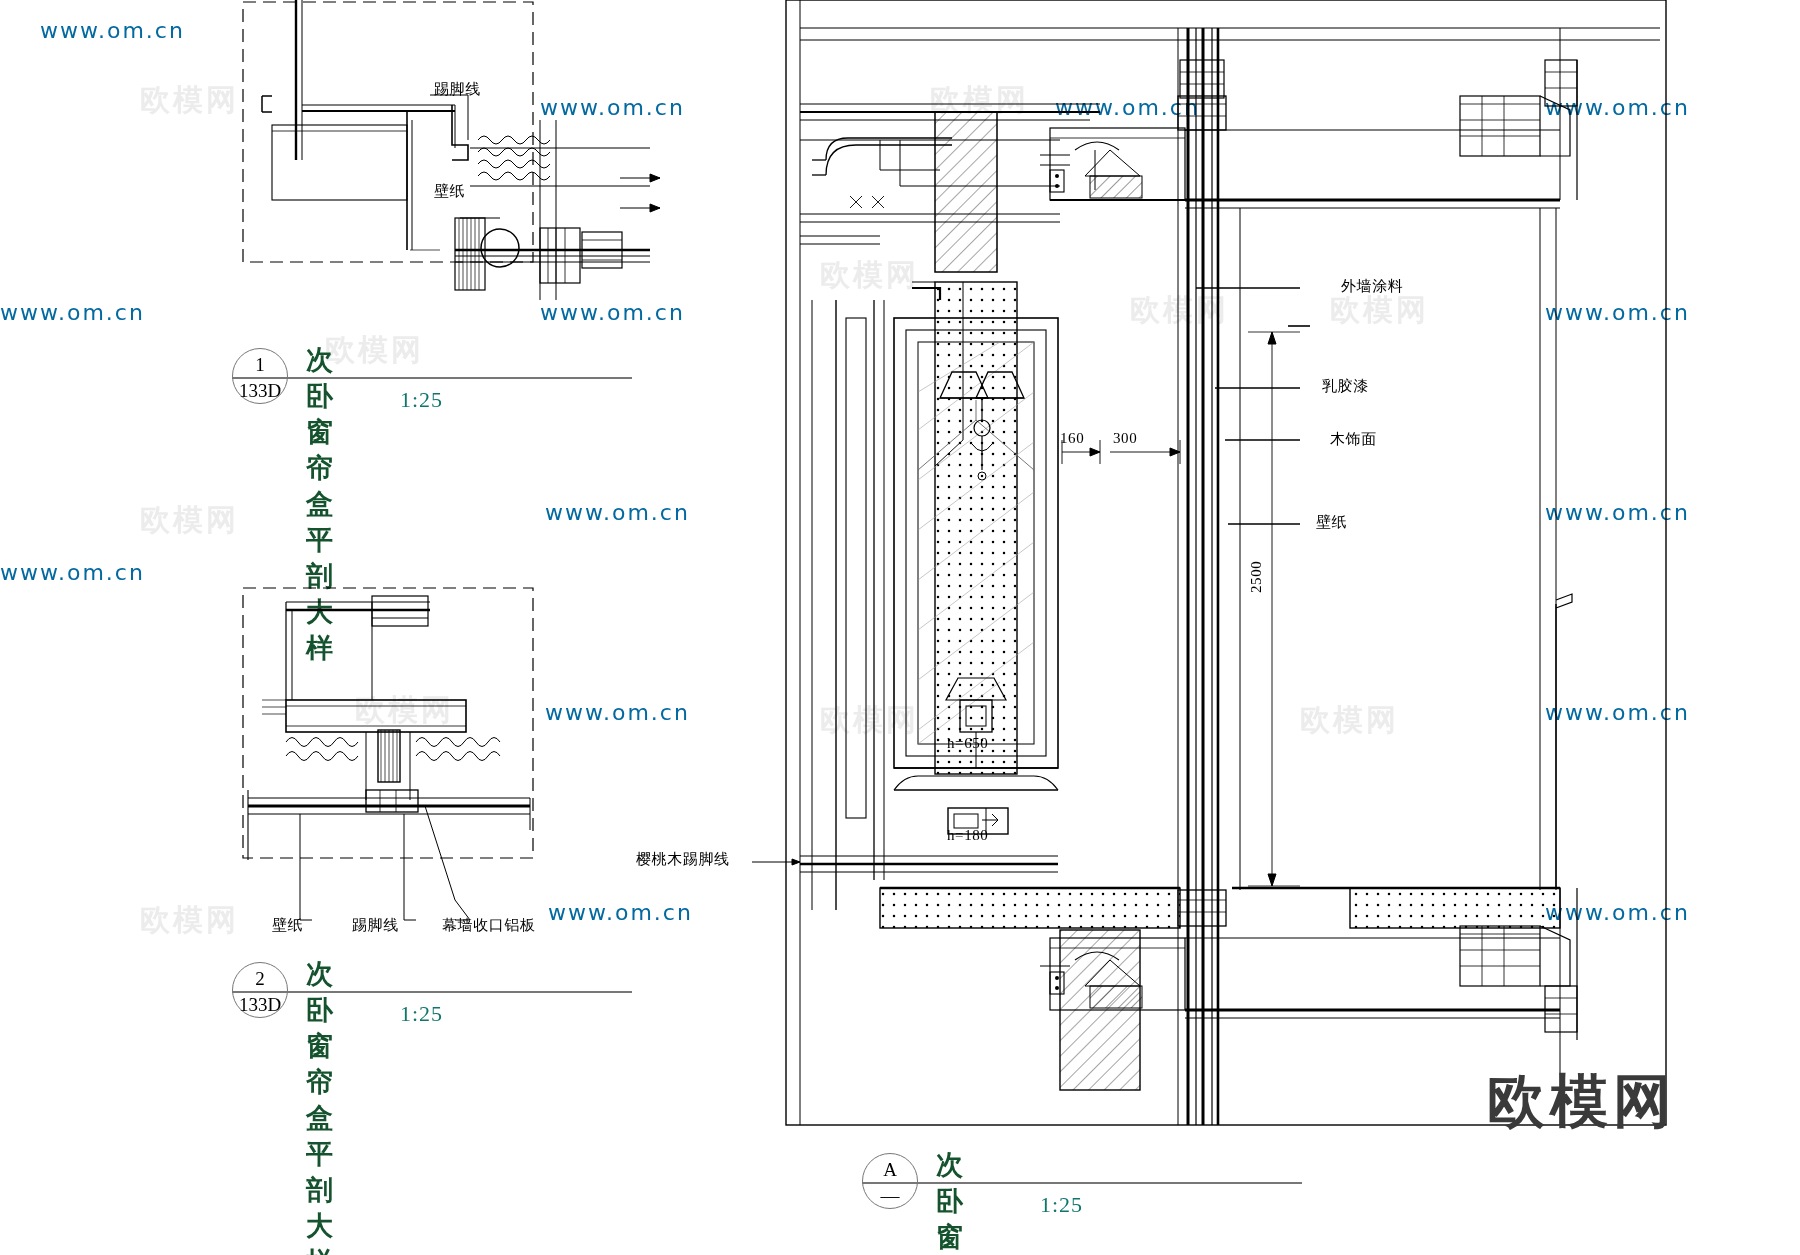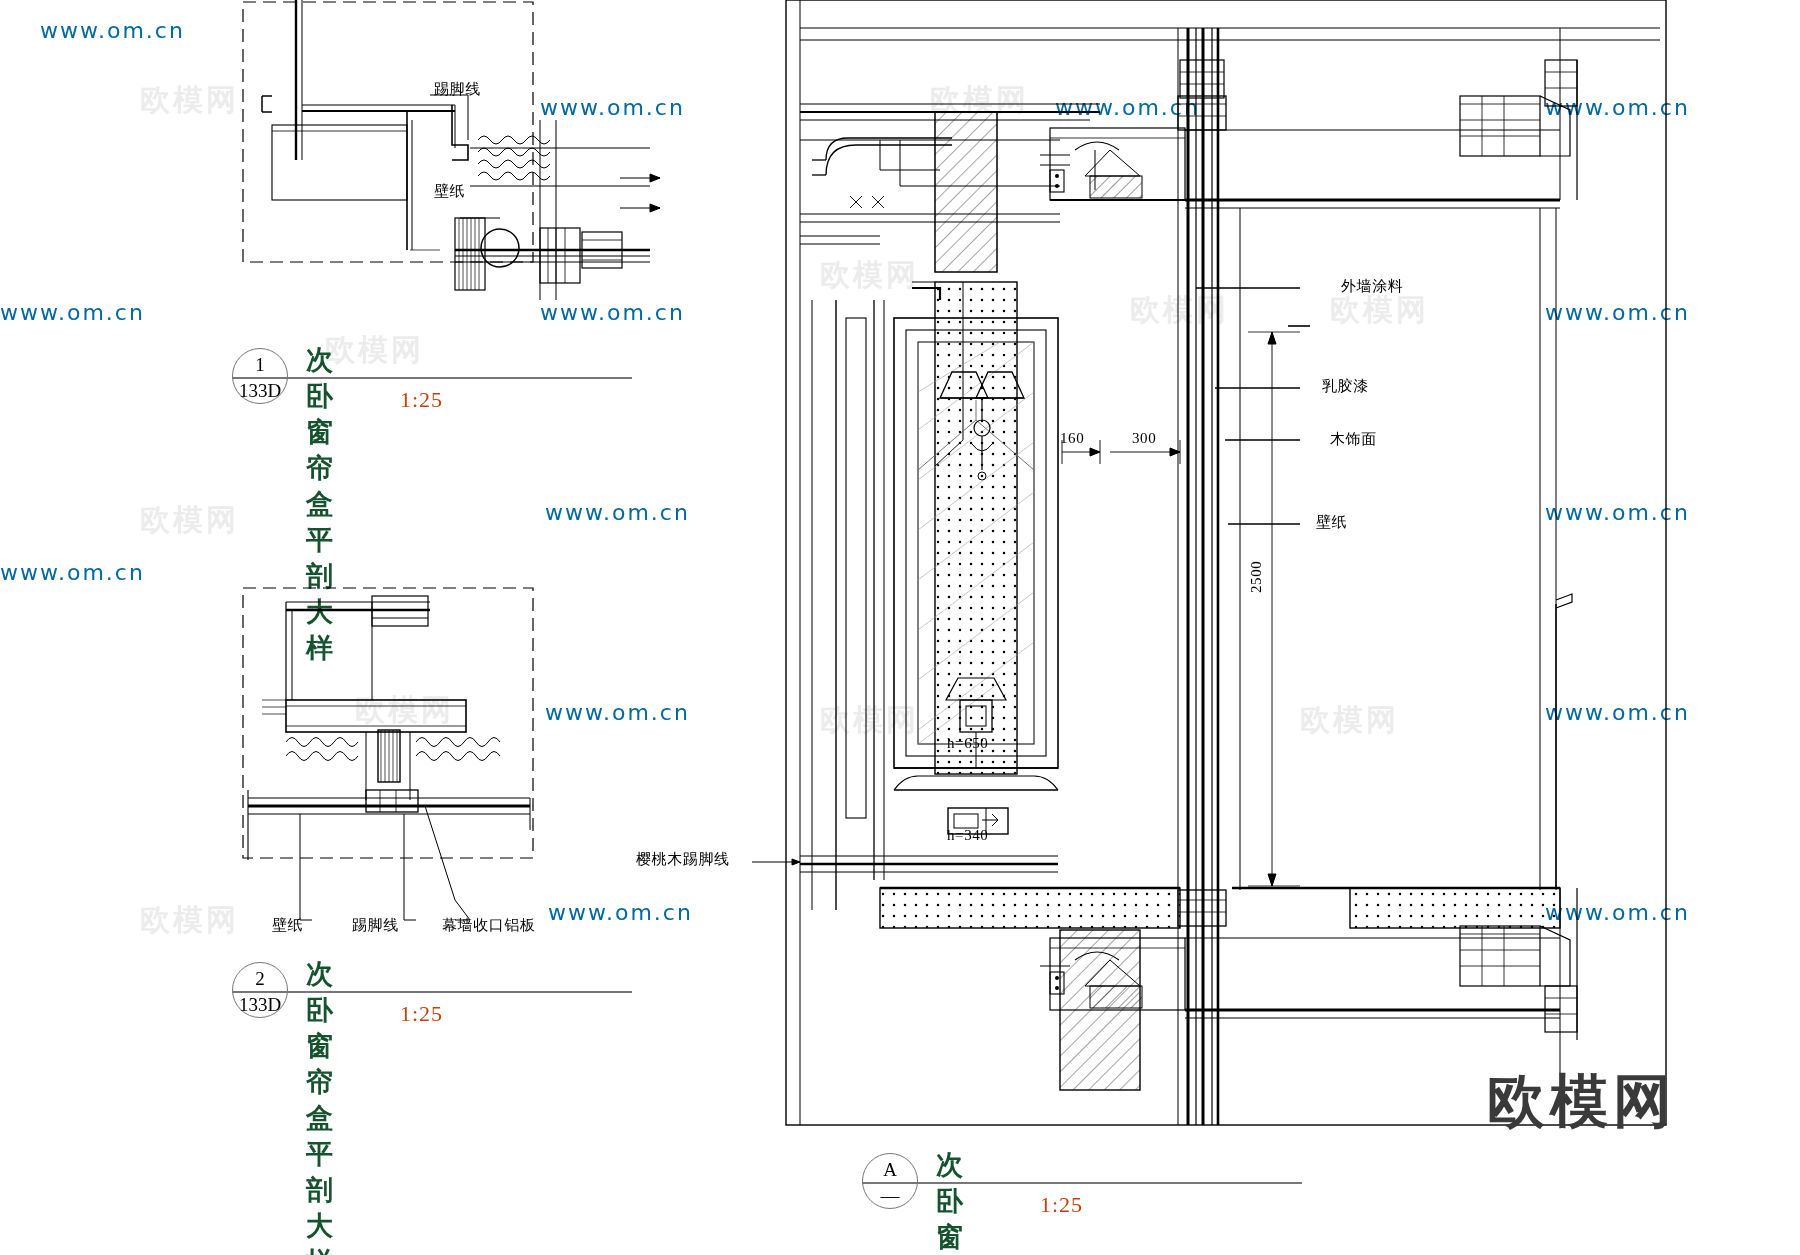--- a/index.html
+++ b/index.html
@@ -73,21 +73,21 @@
     font-size: 19px; font-family: "Liberation Serif", serif; color:#000;
   }
   .tb-rule { position: absolute; height: 1.6px; background: #777; }
   .tb-title {
     position: absolute; font-size: 27px; font-weight: 700;
     font-family: "DejaVu Sans", "Liberation Sans", sans-serif;
     color: #14532d; letter-spacing: 2px;
   }
   .tb-scale {
     position: absolute; font-size: 22px;
-    font-family: "Liberation Serif", serif; color: #c2410c; letter-spacing: 1px;
+    font-family: "Liberation Serif", serif; color: #0f766e; letter-spacing: 1px;
   }
   .lbl-cn { font-size: 15px; }
   .dim { font-size: 15px; font-family: "Liberation Serif", serif; }
 </style>
 </head>
 <body>
 
 <div id="canvas">
 
   <div class="wm" style="left:40px;  top:18px;">www.om.cn</div>
@@ -504,25 +504,25 @@
     </g>
   </svg>
 
   <div class="cad-text cn lbl-cn" style="left:1310px; top:277px; font-size:15px;margin-left:31px;">外墙涂料</div>
   <div class="cad-text cn lbl-cn" style="left:1322px; top:377px; font-size:15px;">乳胶漆</div>
   <div class="cad-text cn lbl-cn" style="left:1330px; top:430px; font-size:15px;">木饰面</div>
   <div class="cad-text cn lbl-cn" style="left:1316px; top:513px; font-size:15px;">壁纸</div>
   <div class="cad-text cn lbl-cn" style="left:636px; top:850px; font-size:15px;">樱桃木踢脚线</div>
 
   <div class="cad-text dim" style="left:1060px; top:430px;">160</div>
-  <div class="cad-text dim" style="left:1113px; top:430px;margin-left:19px;">300</div>
+  <div class="cad-text dim" style="left:1113px; top:430px;">300</div>
   <div class="cad-text dim" style="left:1248px; top:593px; transform:rotate(-90deg); transform-origin:left top;">2500</div>
 
   <div class="cad-text dim" style="left:947px; top:735px;">h=650</div>
-  <div class="cad-text dim" style="left:947px; top:827px;">h=340</div>
+  <div class="cad-text dim" style="left:947px; top:827px;">h=180</div>
 
   <div class="title-block">
     <div class="tb-circle" style="left:862px; top:1153px;"></div>
     <div class="tb-num" style="left:862px; top:1159px;">A</div>
     <div class="tb-sub" style="left:860px; top:1185px;">—</div>
     <div class="tb-rule" style="left:862px; top:1182px; width:440px;"></div>
     <div class="tb-title" style="left:936px; top:1147px;">次卧窗帘盒立剖大样</div>
     <div class="tb-scale" style="left:1040px; top:1192px;">1:25</div>
   </div>
 

